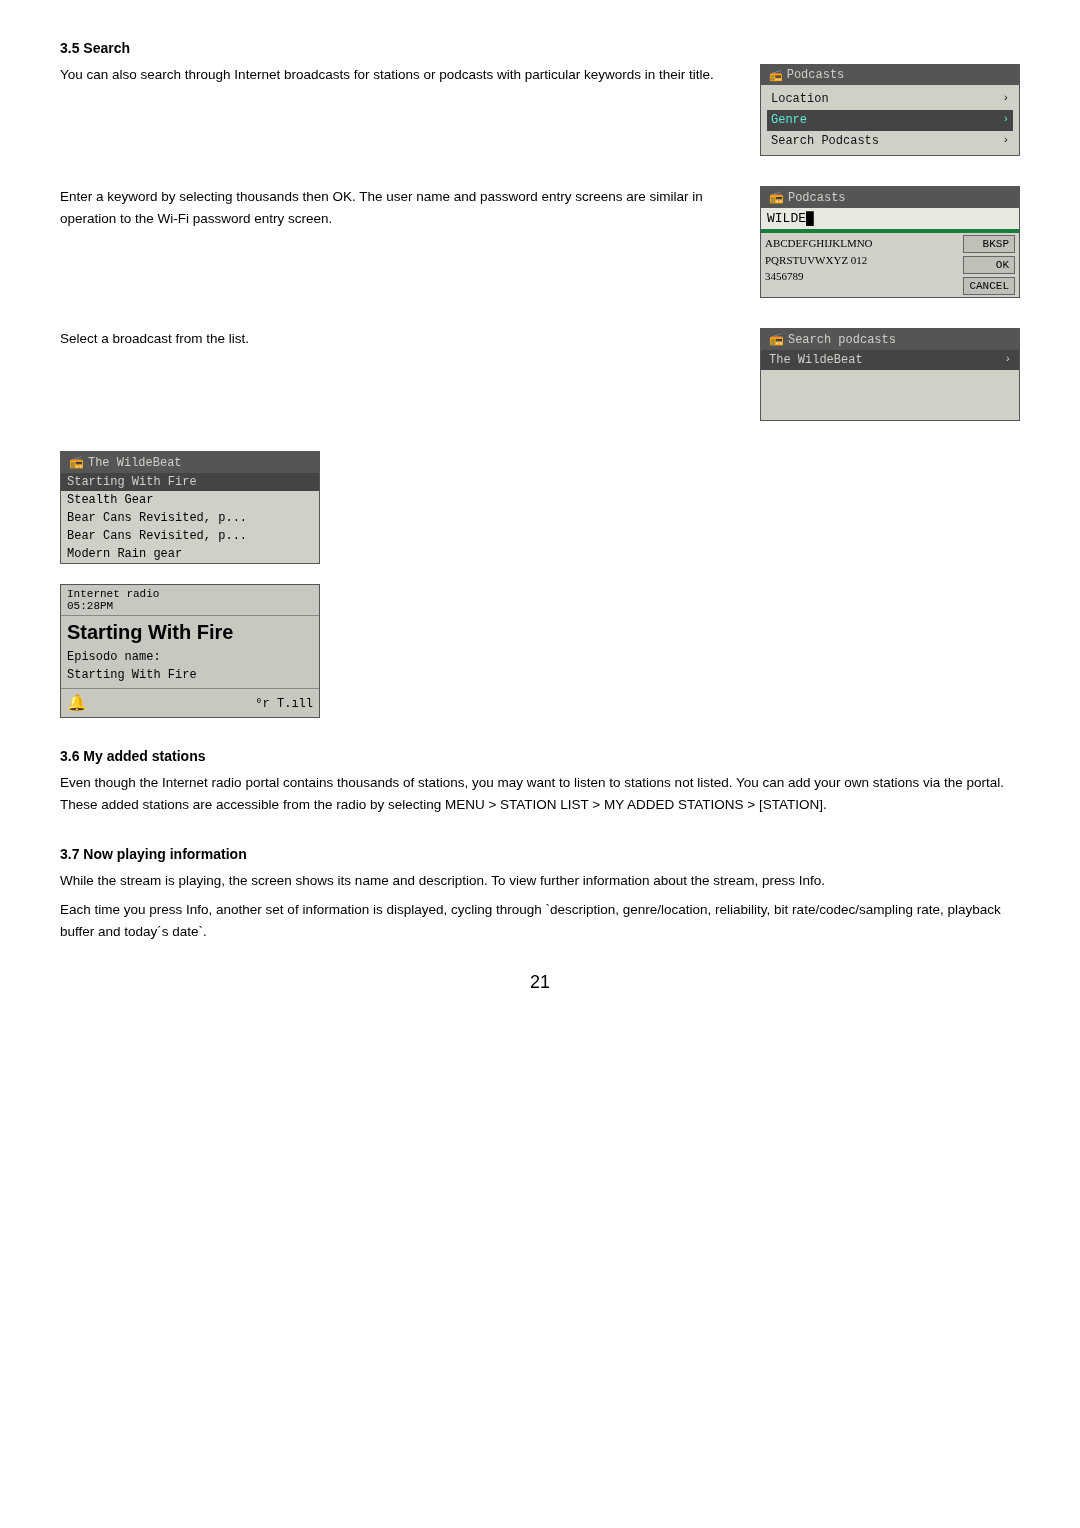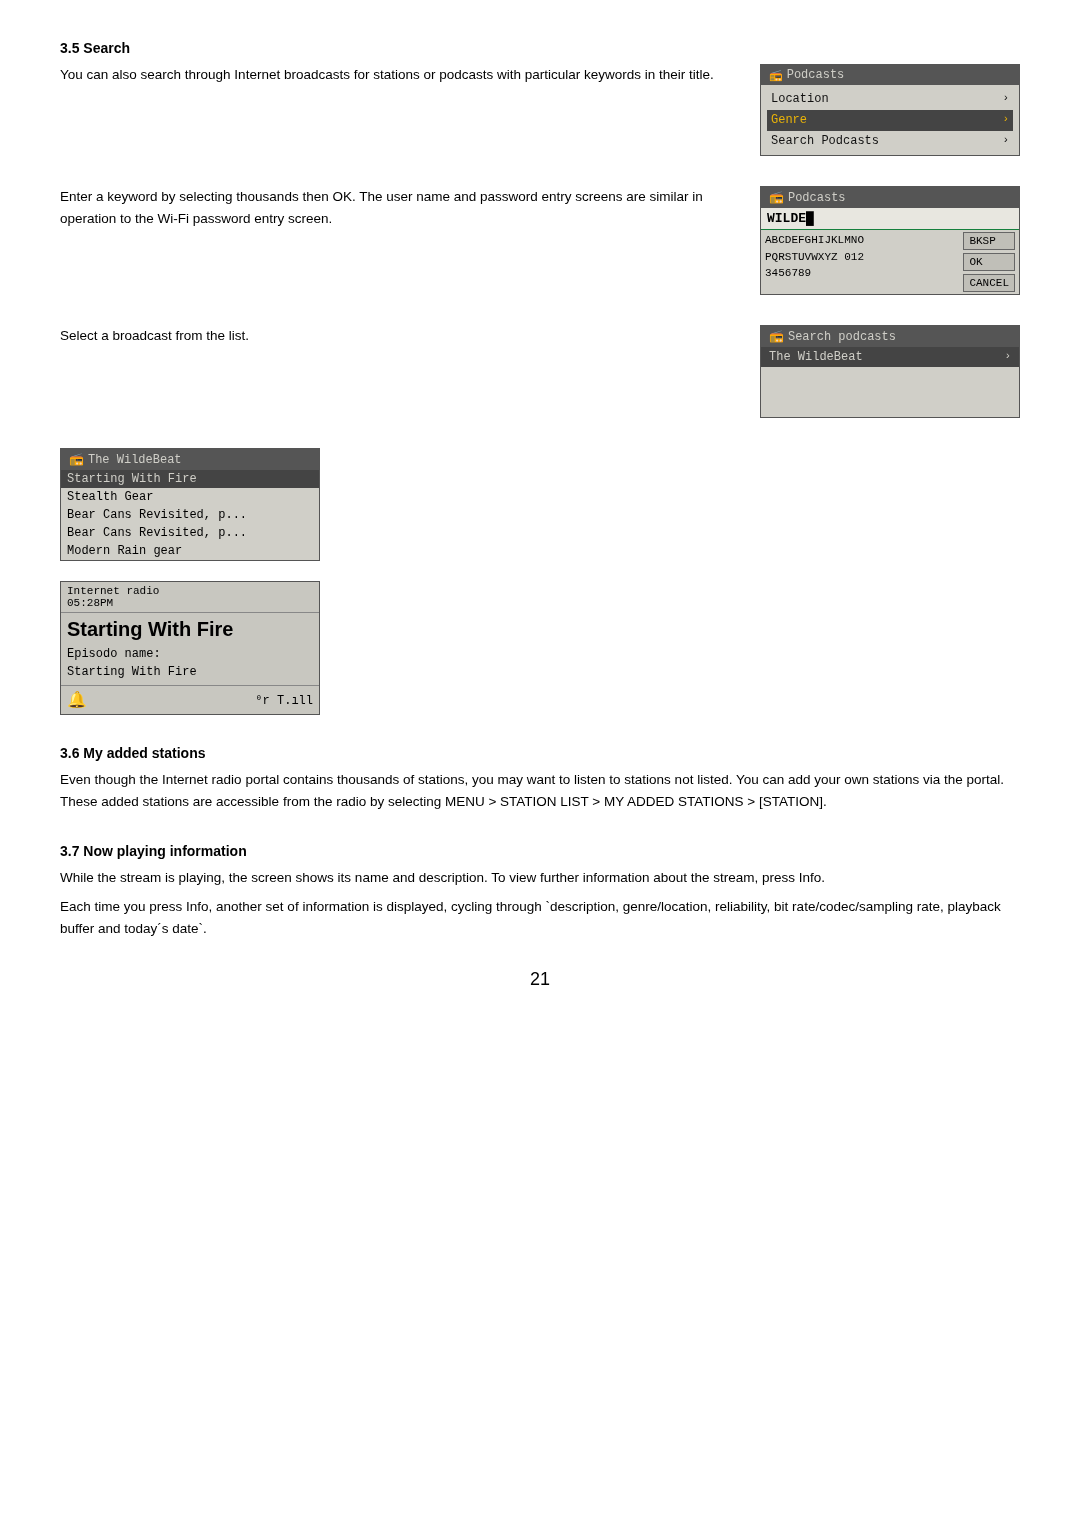--- a/index.html
+++ b/index.html
@@ -71,21 +71,21 @@
       display: flex;
       justify-content: space-between;
       padding: 2px 4px;
       font-size: 12px;
       color: #111;
       line-height: 1.4;
     }
 
     .device-screen .menu-item.selected {
       background: #444;
-      color: #eab308;
+      color: #5eead4;
     }
 
     
     .keyboard-screen {
       border: 1.5px solid #555;
       background: #d0cfc8;
       font-family: 'Courier New', monospace;
       font-size: 12px;
       overflow: hidden;
     }
@@ -96,49 +96,49 @@
       padding: 3px 8px;
       font-size: 12px;
       display: flex;
       align-items: center;
       gap: 4px;
     }
 
     .keyboard-screen .input-area {
       padding: 3px 6px;
       font-size: 13px;
-      border-bottom: 1px solid #15803d;
+      border-bottom: 4px solid #15803d;
       background: #e8e7e0;
-      font-weight: bold;
     }
 
     .keyboard-screen .keys-area {
       display: flex;
       padding: 2px 4px;
       gap: 4px;
     }
 
     .keyboard-screen .key-grid {
       flex: 1;
       font-size: 11px;
       line-height: 1.5;
+      font-family: Liberation Serif, serif;
     }
 
     .keyboard-screen .side-keys {
       display: flex;
       flex-direction: column;
       gap: 3px;
     }
 
     .keyboard-screen .key-btn {
       border: 1px solid #666;
       background: #c0bfb8;
       padding: 2px 5px;
       font-size: 11px;
-      text-align: left;
+      text-align: right;
       white-space: nowrap;
     }
 
     
     .search-screen {
       border: 1.5px solid #555;
       background: #d0cfc8;
       font-family: 'Courier New', monospace;
       font-size: 12px;
       overflow: hidden;

